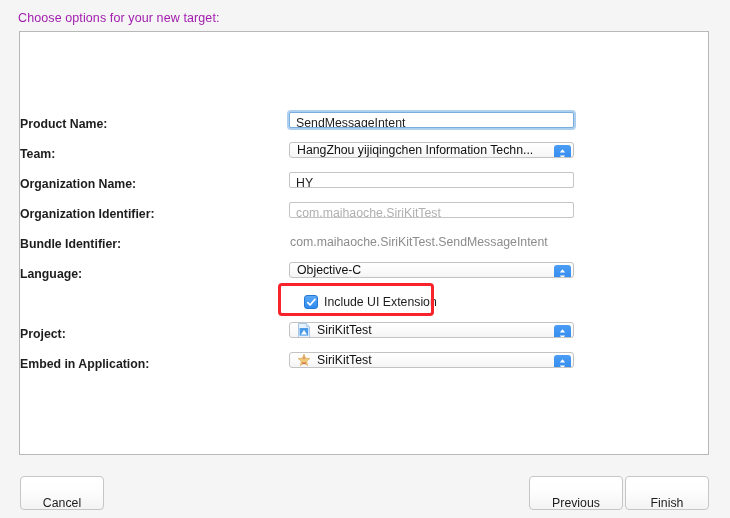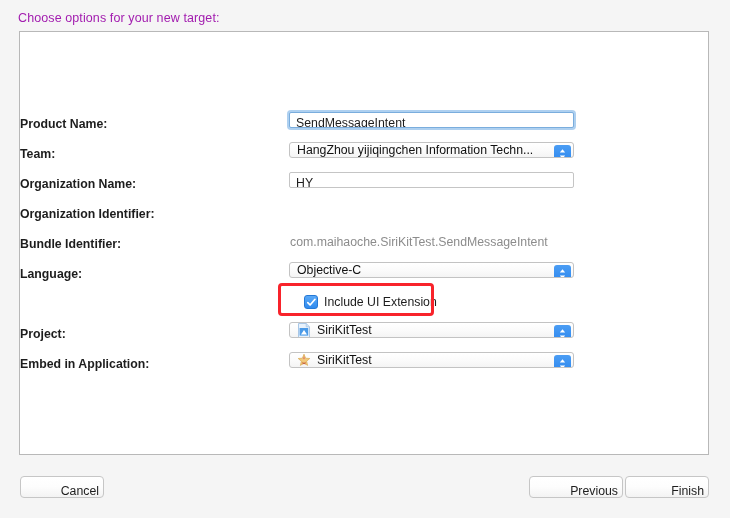--- a/index.html
+++ b/index.html
@@ -206,23 +206,23 @@
   .btn {
     position: absolute;
     box-sizing: border-box;
     height: 22px;
     background: linear-gradient(to bottom, #ffffff 0%, #fdfdfd 48%, #f3f3f3 100%);
     border: 1px solid #c6c6c6;
     border-radius: 4px;
     font-size: 12.3px;
     color: #1d1d1d;
     line-height: 20px;
-    text-align: right;
+    text-align: center;
     font-family: "Liberation Sans", sans-serif;
-    padding: 4px;
+    padding: 16px;
   }
   .btn-cancel { left: 20px; top: 0; width: 84px; }
   .btn-previous { left: 529px; top: 0; width: 94px; }
   .btn-finish { left: 625px; top: 0; width: 84px; }
 </style>
 </head>
 <body>
 
 <div class="dialog-title">Choose options for your new target:</div>
 
@@ -254,20 +254,23 @@
 
     <div class="row">
       <div class="row-label">Organization Name:</div>
       <div class="row-control">
         <div class="textfield">HY</div>
       </div>
     </div>
 
     <div class="row">
       <div class="row-label">Organization Identifier:</div>
+      <div class="row-control">
+        <div class="textfield placeholder">com.maihaoche.SiriKitTest</div>
+      </div>
     </div>
 
     <div class="row">
       <div class="row-label">Bundle Identifier:</div>
       <div class="row-control">
         <div class="statictext">com.maihaoche.SiriKitTest.SendMessageIntent</div>
       </div>
     </div>
 
     <div class="row">

